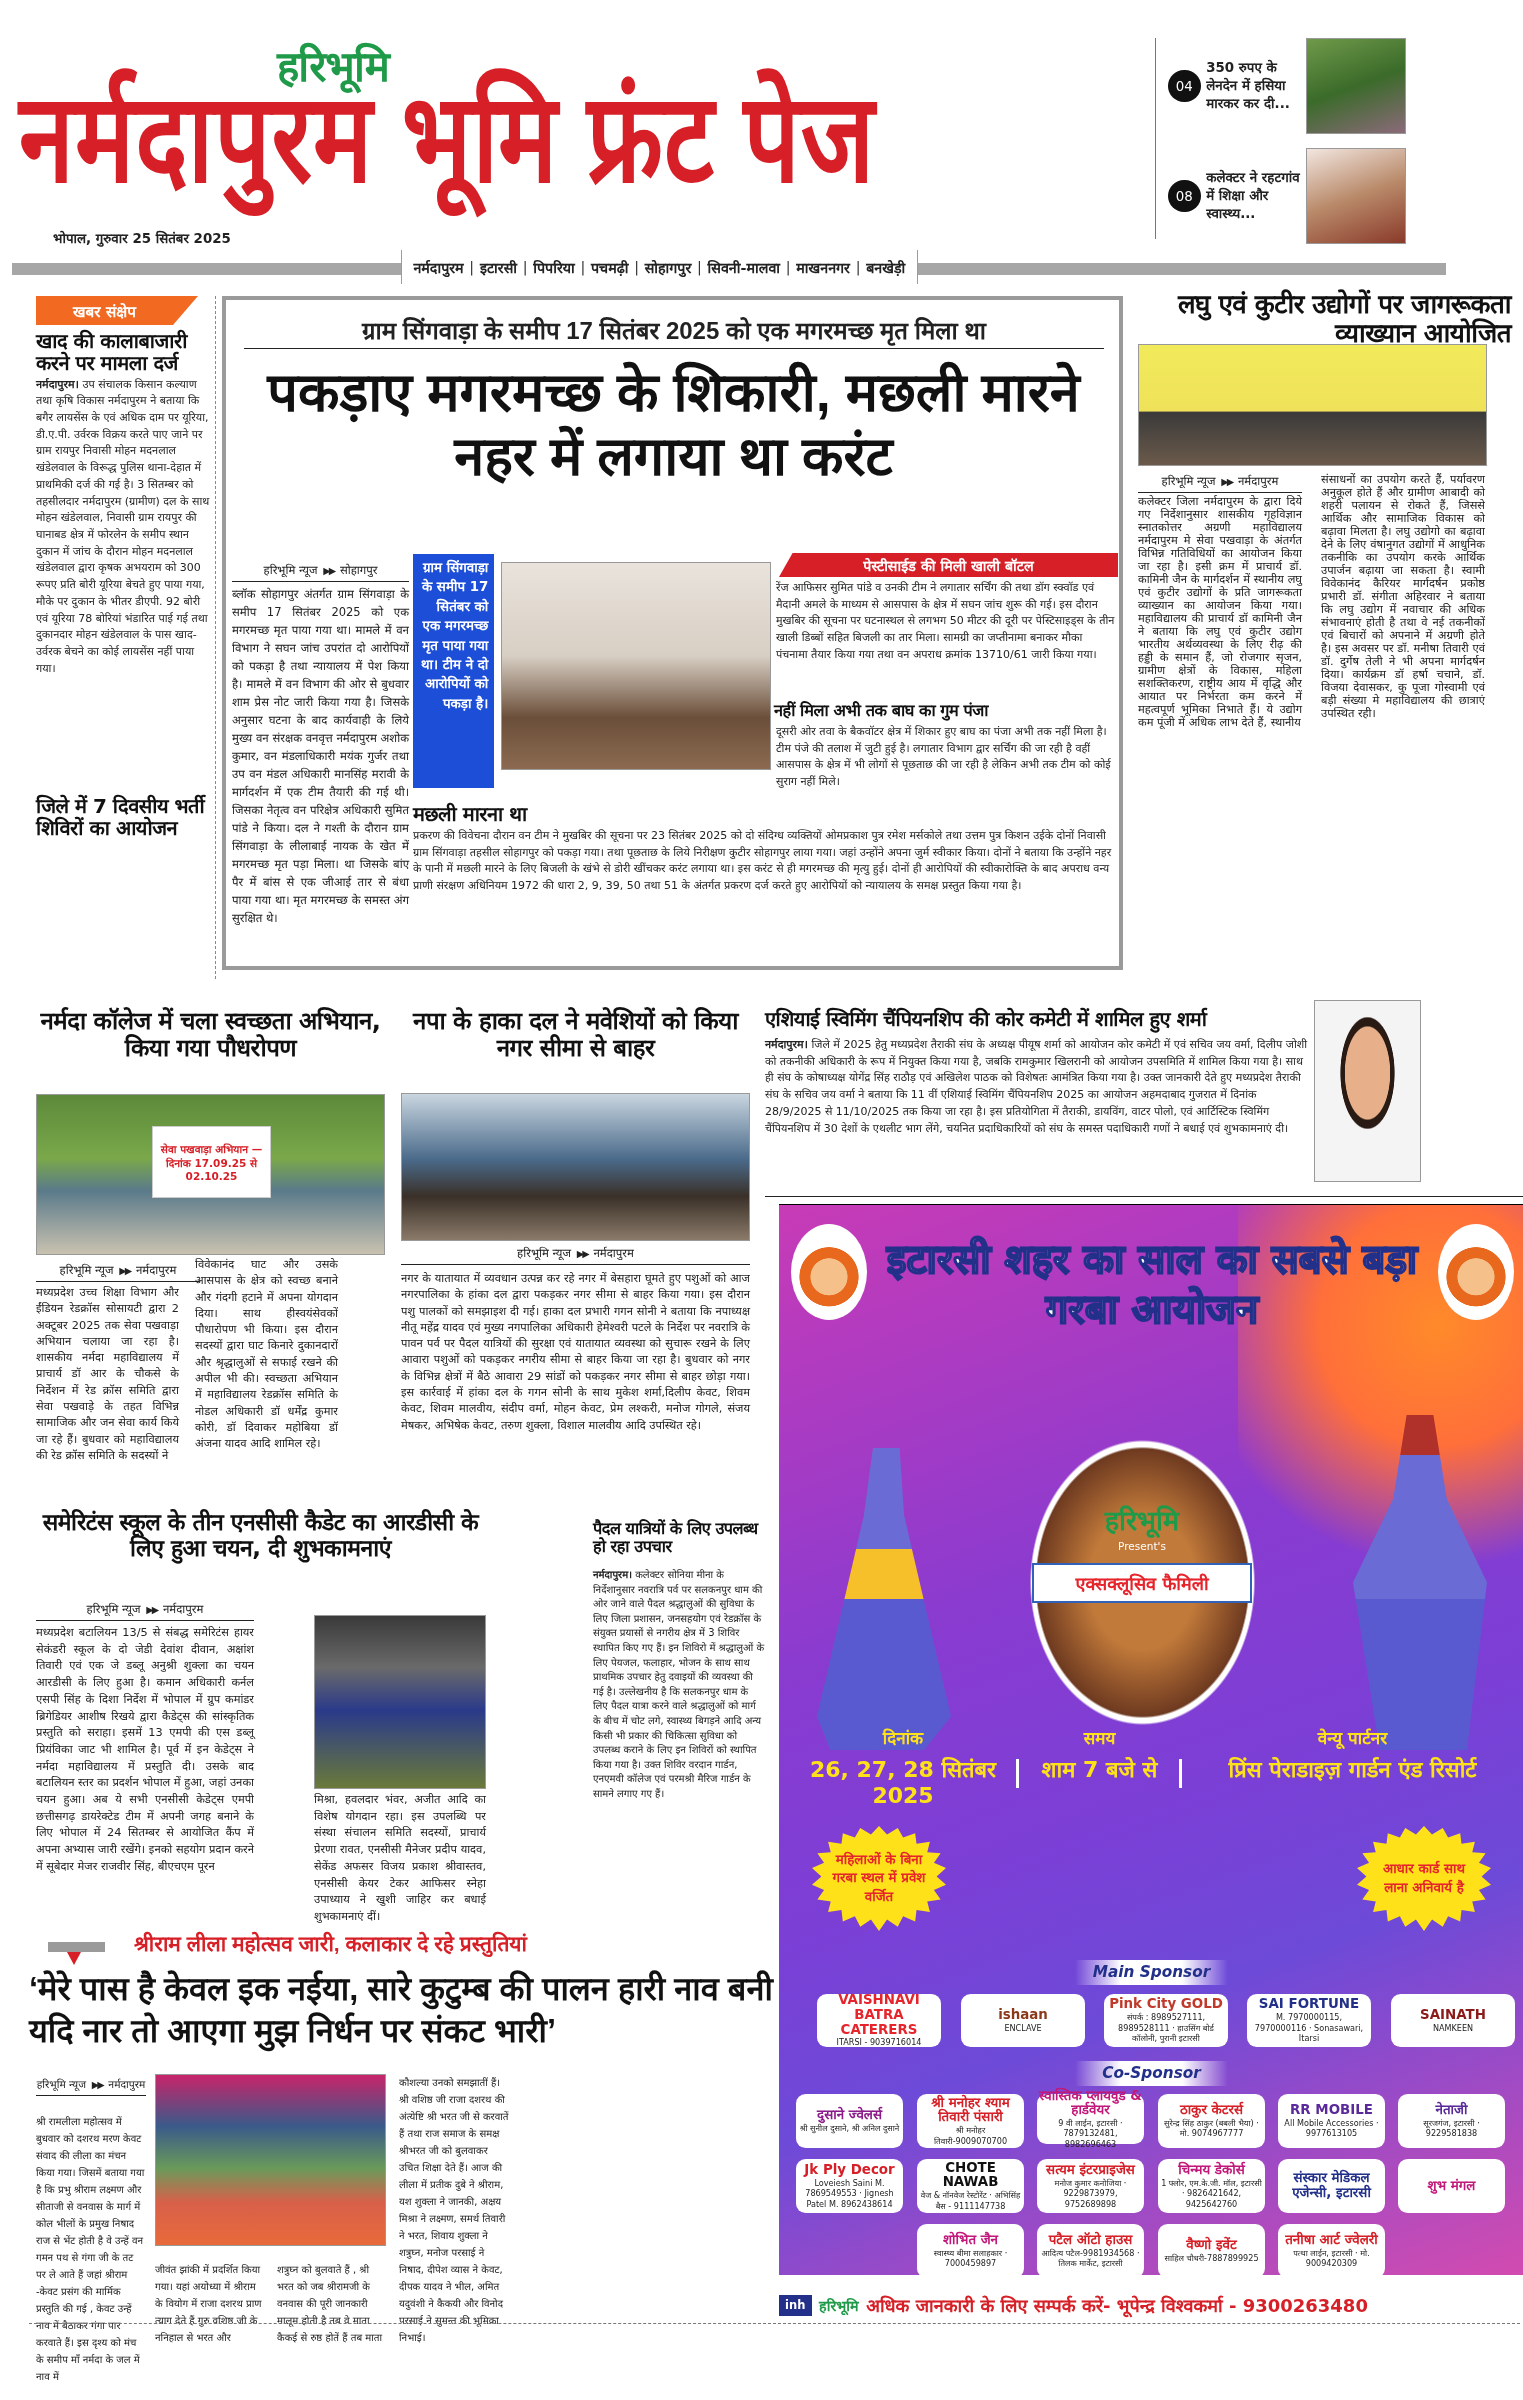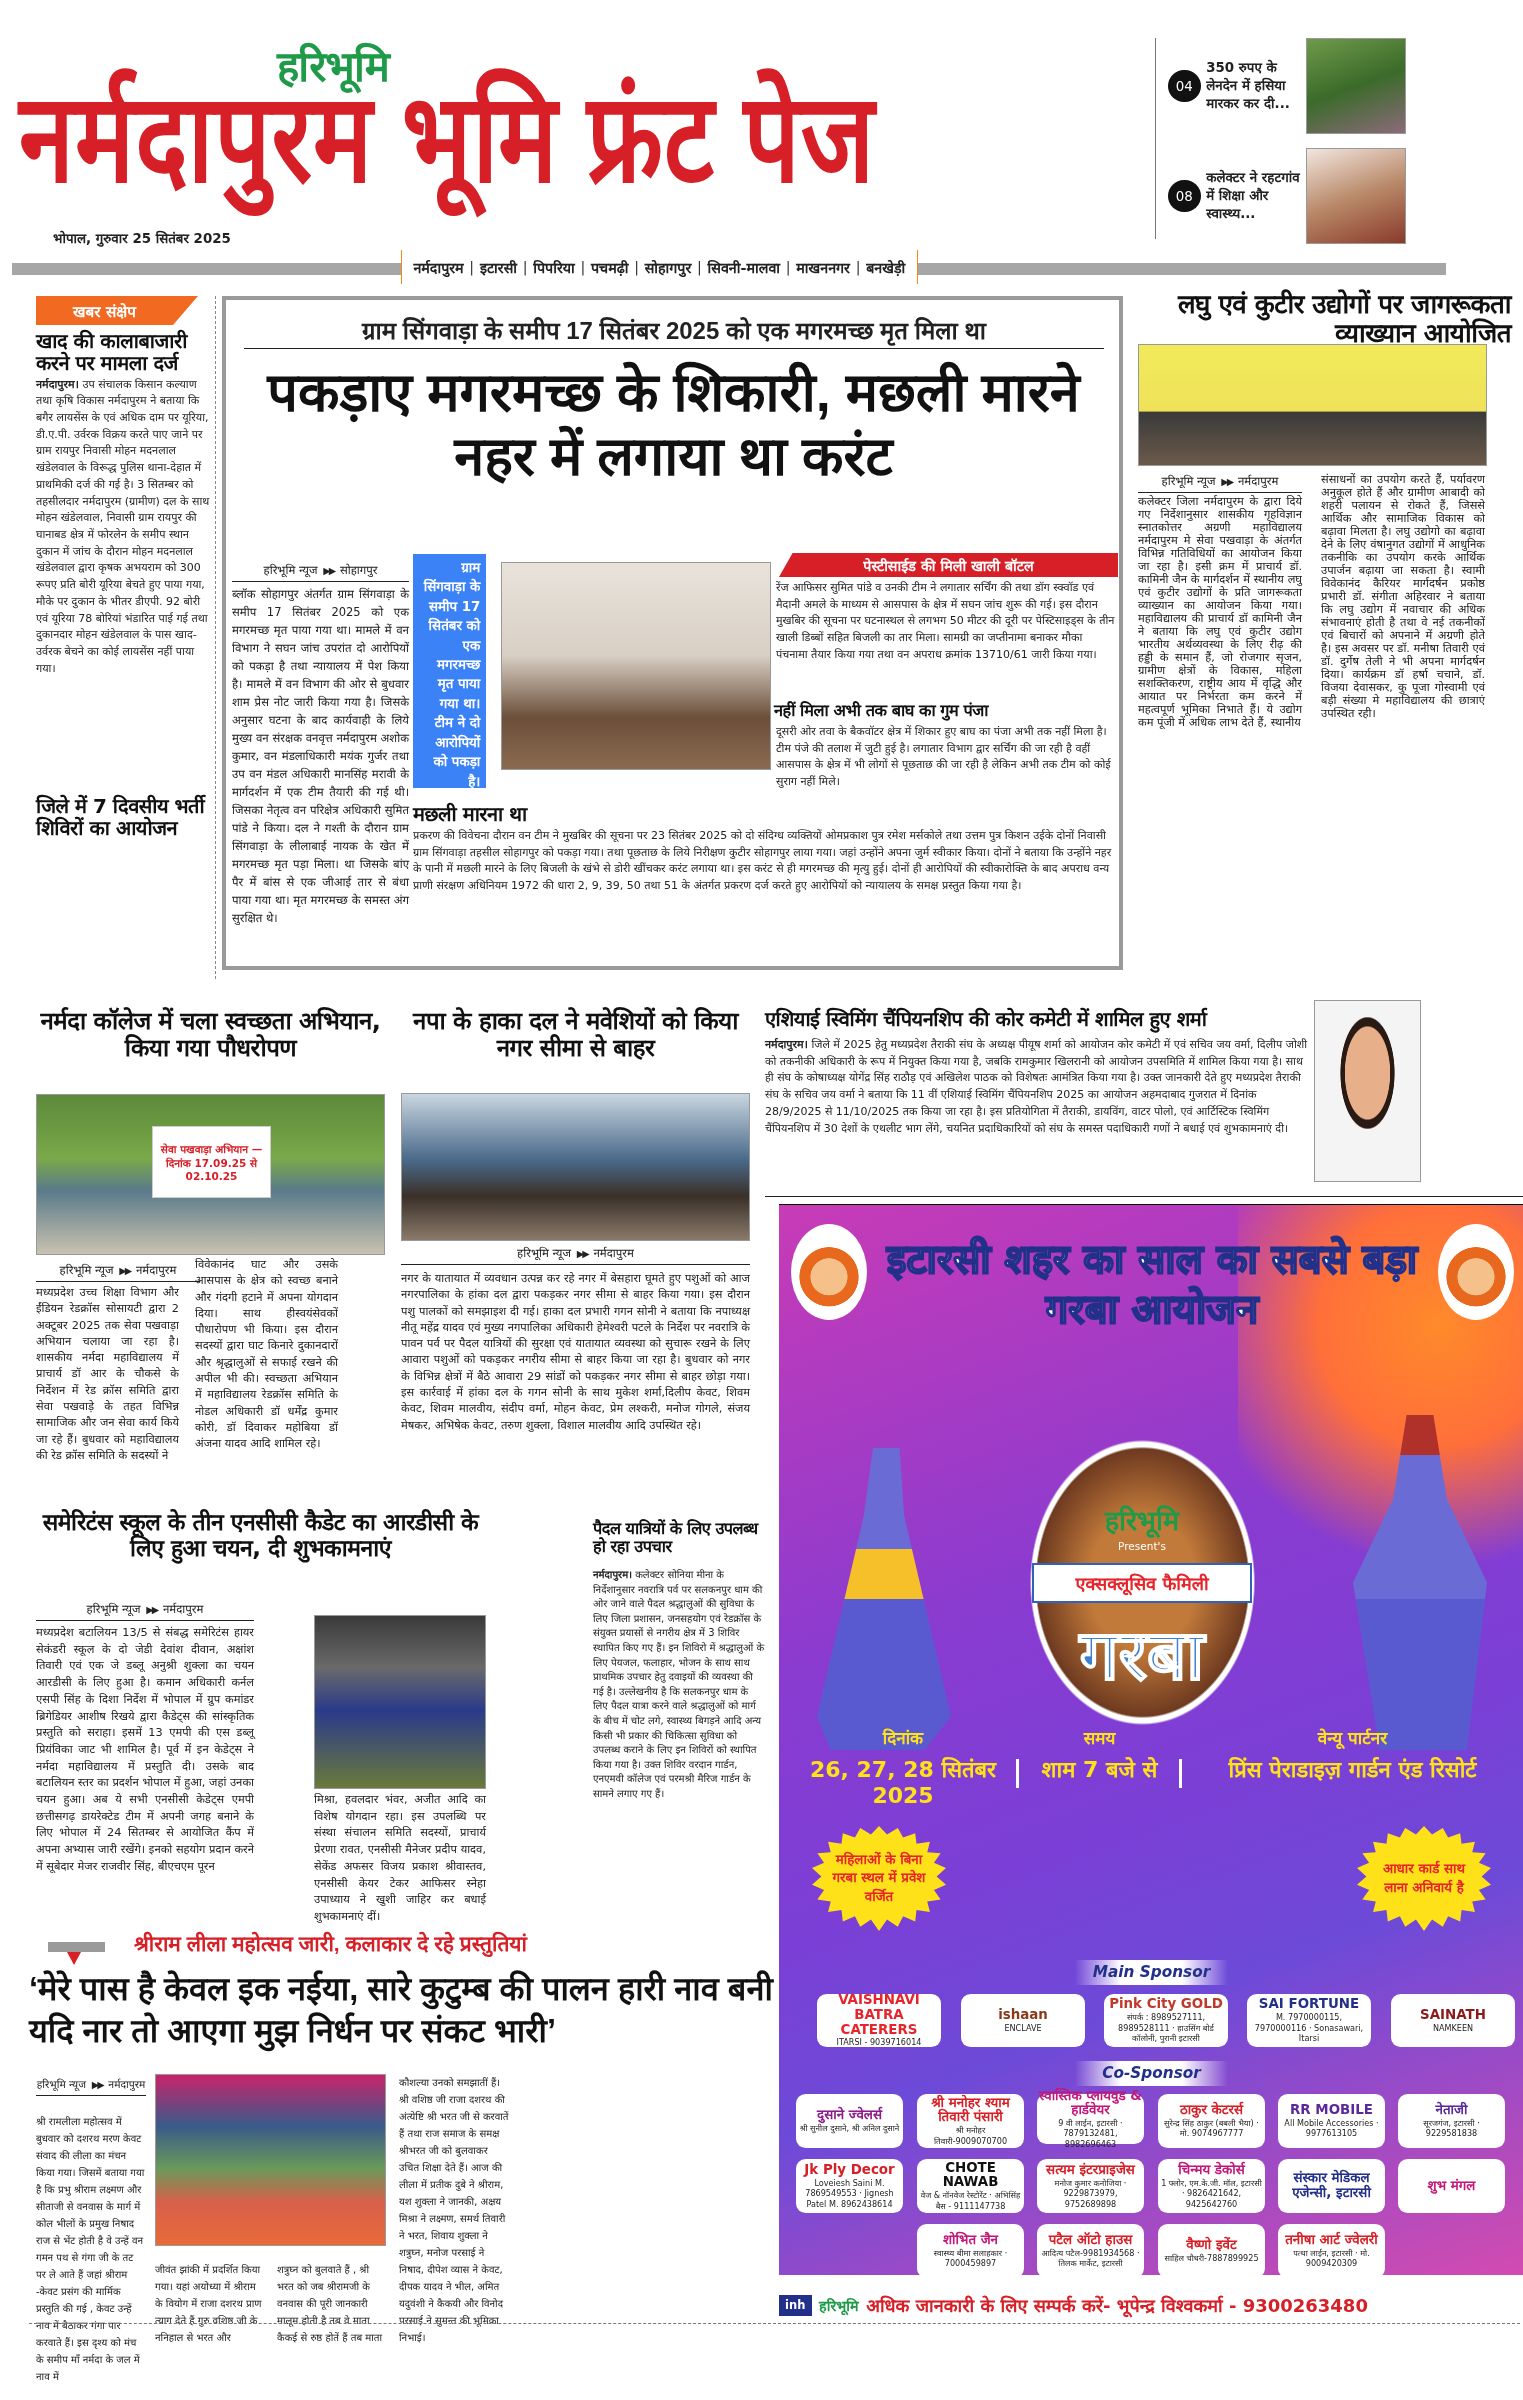--- a/index.html
+++ b/index.html
@@ -29,21 +29,21 @@
   .teaser .thumb { width: 100px; height: 96px; margin-left: 3.8px; }
 
   
   #brief-tag { left: 36px; top: 296px; width: 137px; height: 29px; background: #f26a21; color: #fff; font-weight: bold; font-size: 15.3px; display: flex; align-items: center; justify-content: center; }
   #brief-tag-tri { left: 173px; top: 296px; width: 0; height: 0; border-top: 29px solid #f26a21; border-right: 25px solid transparent; }
 
   
   #croc-box { left: 222px; top: 296px; width: 901px; height: 674px; border: 4.8px solid #9a9a9a; }
   #croc-kicker { left: 244px; top: 313px; width: 860px; text-align: center; font-size: 24px; font-weight: bold; color: #222; border-bottom: 1.9px solid #222; padding-bottom: 1.9px; }
   #croc-headline { left: 234px; top: 361px; width: 879px; text-align: center; font-size: 54px; font-weight: bold; color: #111; line-height: 1.18; }
-  #croc-callout { left: 413px; top: 554px; width: 73px; height: 234px; background: #3b82f6; color: #fff; font-size: 13.4px; font-weight: bold; line-height: 1.45; text-align: right; padding: 3.8px 5.7px; }
+  #croc-callout { left: 413px; top: 554px; width: 81px; height: 234px; background: #1d4ed8; color: #fff; font-size: 13.4px; font-weight: bold; line-height: 1.45; text-align: right; padding: 3.8px 5.7px; }
   #pest-banner { left: 779px; top: 553px; width: 339px; height: 24px; background: #d61f26; color: #fff; font-size: 14.3px; font-weight: bold; display: flex; align-items: center; justify-content: center; clip-path: polygon(4% 0, 100% 0, 100% 100%, 0 100%); }
 
   
   #msme-head { left: 1138px; top: 290px; width: 373px; text-align: right; font-size: 26px; }
 
   
   #garba { left: 779px; top: 1204px; width: 746px; height: 1071px; background: linear-gradient(160deg, #c83bb6 0%, #8a3bd0 35%, #7b3fd6 55%, #6d4ad8 70%, #d24bb0 100%); overflow: hidden; border-top: 1px solid #000; }
   #garba .orange-glow { position: absolute; right: 0; top: 0; width: 287px; height: 401px; background: radial-gradient(circle at 70% 30%, #ff8a2a 0%, #ff6f3a 35%, rgba(255,100,60,0) 70%); }
   #garba .title { position: absolute; left: 86px; top: 29px; width: 574px; text-align: center; font-size: 40px; font-weight: bold; color: #fff; -webkit-text-stroke: 1.9px #23308a; line-height: 1.25; }
   .goddess { position: absolute; width: 76px; height: 96px; border-radius: 50%; background: radial-gradient(circle at 50% 55%, #f5c08a 0 28%, #e8691e 29% 45%, #fff 46%); }
@@ -199,21 +199,20 @@
   <div class="orange-glow"></div>
   <div class="goddess" style="left:11.5px;top:19px;"></div>
   <div class="goddess" style="right:11.5px;top:19px;"></div>
   <div class="title">इटारसी शहर का साल का सबसे बड़ा गरबा आयोजन</div>
   <div class="dancer" style="left:38px;top:210px;background:linear-gradient(180deg,transparent 0 10%,#6b6bd6 10% 40%,#f5c02a 40% 55%,#5a5ad0 55% 100%);clip-path:polygon(45% 0,60% 0,65% 30%,100% 90%,80% 100%,10% 100%,0 90%,35% 30%);"></div>
   <div class="dancer" style="right:38px;top:210px;background:linear-gradient(180deg,#b0302a 0 12%,#6b6bd6 12% 55%,#5a5ad0 55% 100%);clip-path:polygon(40% 0,60% 0,70% 25%,100% 50%,85% 100%,20% 100%,0 50%,30% 25%);"></div>
   <div class="emblem"></div>
   <div class="emblem-brand">हरिभूमि</div>
   <div class="emblem-presents">Present's</div>
   <div class="emblem-excl">एक्सक्लूसिव फैमिली</div>
-  <div class="emblem-garba">गरबा</div>
 
   <div class="info" style="left:19px;width:210px;">
     <div class="lbl">दिनांक</div>
     <div class="val">26, 27, 28 सितंबर 2025</div>
   </div>
   <div class="info-sep" style="left:237px;"></div>
   <div class="info" style="left:249px;width:143px;">
     <div class="lbl">समय</div>
     <div class="val">शाम 7 बजे से</div>
   </div>

